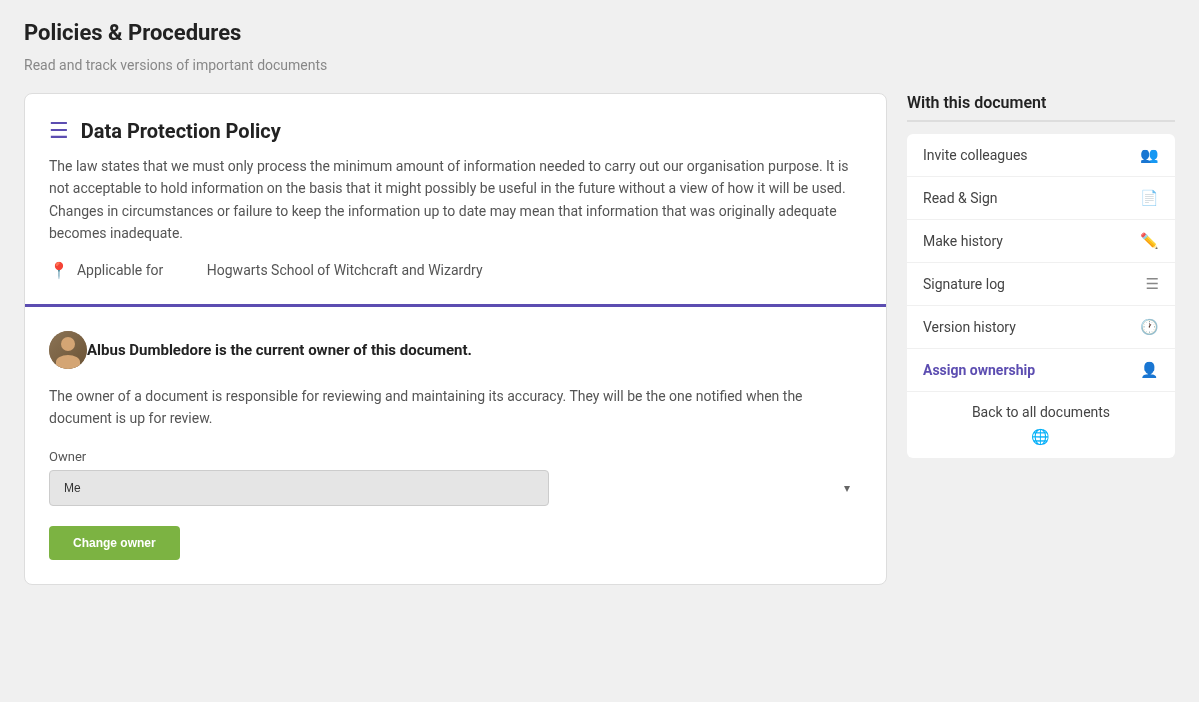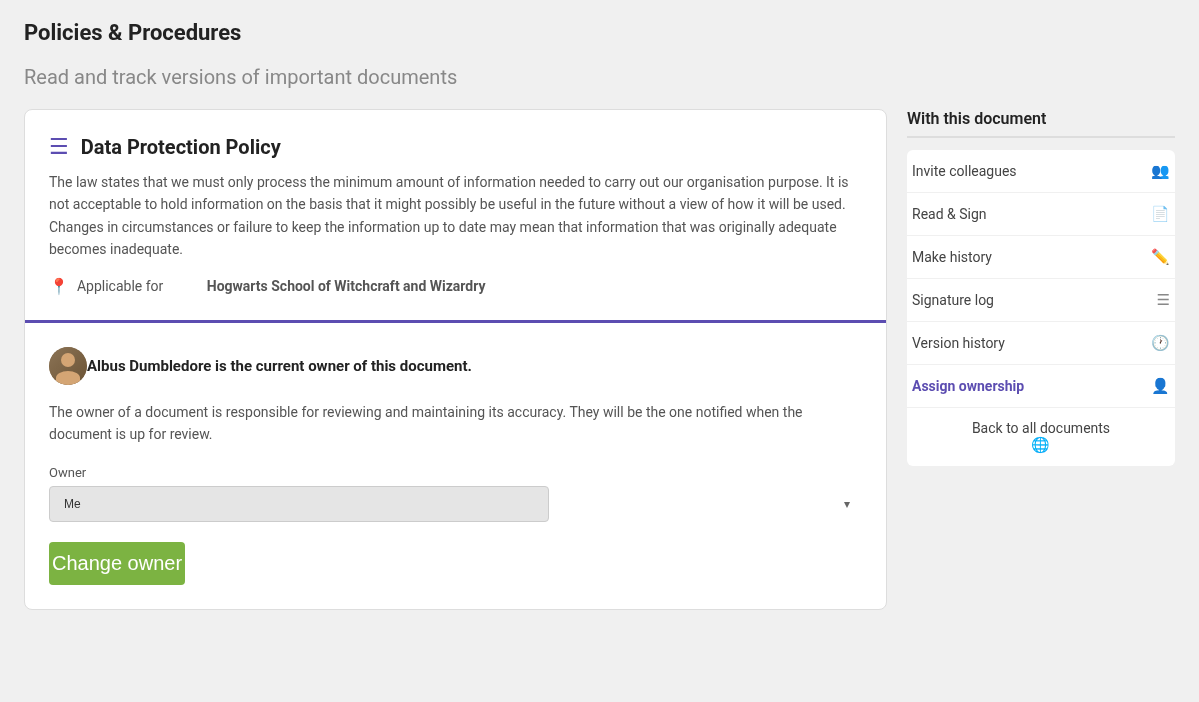--- a/index.html
+++ b/index.html
@@ -16,23 +16,23 @@
     }
     .page-header {
       margin-bottom: 20px;
     }
     .page-title {
       font-size: 22px;
       font-weight: 700;
       color: #222;
     }
     .page-subtitle {
-      font-size: 20px;
+      font-size: 14px;
       color: #888;
-      margin-top: 20px;
+      margin-top: 12px;
     }
     .main-layout {
       display: flex;
       gap: 20px;
       align-items: flex-start;
     }
     .content-panel {
       flex: 1;
       background: #fff;
       border-radius: 8px;
@@ -69,21 +69,21 @@
       align-items: center;
       gap: 8px;
       font-size: 14px;
       color: #555;
     }
     .pin-icon {
       color: #555;
       font-size: 16px;
     }
     .doc-applicable strong {
-      font-weight: 700;
+      font-weight: 400;
       padding-left: 24px;
     }
     .ownership-section {
       padding: 24px;
     }
     .owner-header {
       display: flex;
       align-items: center;
       margin-bottom: 16px;
     }
@@ -165,24 +165,24 @@
       top: 50%;
       transform: translateY(-50%);
       pointer-events: none;
       color: #666;
       font-size: 12px;
     }
     .change-owner-btn {
       background: #7cb342;
       color: #fff;
       border: none;
-      padding: 10px 3px;
+      padding: 10px 24px;
       border-radius: 4px;
-      font-size: 20px;
-      font-weight: 400;
+      font-size: 12px;
+      font-weight: 700;
       cursor: pointer;
     }
     
     .sidebar {
       width: 268px;
       flex-shrink: 0;
     }
     .sidebar-title {
       font-size: 16px;
       font-weight: 600;
@@ -192,26 +192,27 @@
       border-bottom: 2px solid #ddd;
     }
     .sidebar-nav {
       background: #fff;
       border-radius: 6px;
     }
     .sidebar-item {
       display: flex;
       align-items: center;
       justify-content: space-between;
-      padding: 12px 5px;
+      padding: 12px 16px;
       border-bottom: 1px solid #f0f0f0;
       cursor: pointer;
       color: #444;
       font-size: 14px;
       text-decoration: none;
+      gap: 8px;
     }
     .sidebar-item.active {
       color: #5c4db1;
       font-weight: 700;
     }
     .sidebar-item-icon {
       color: #888;
       font-size: 15px;
     }
     .sidebar-item.active .sidebar-item-icon {

